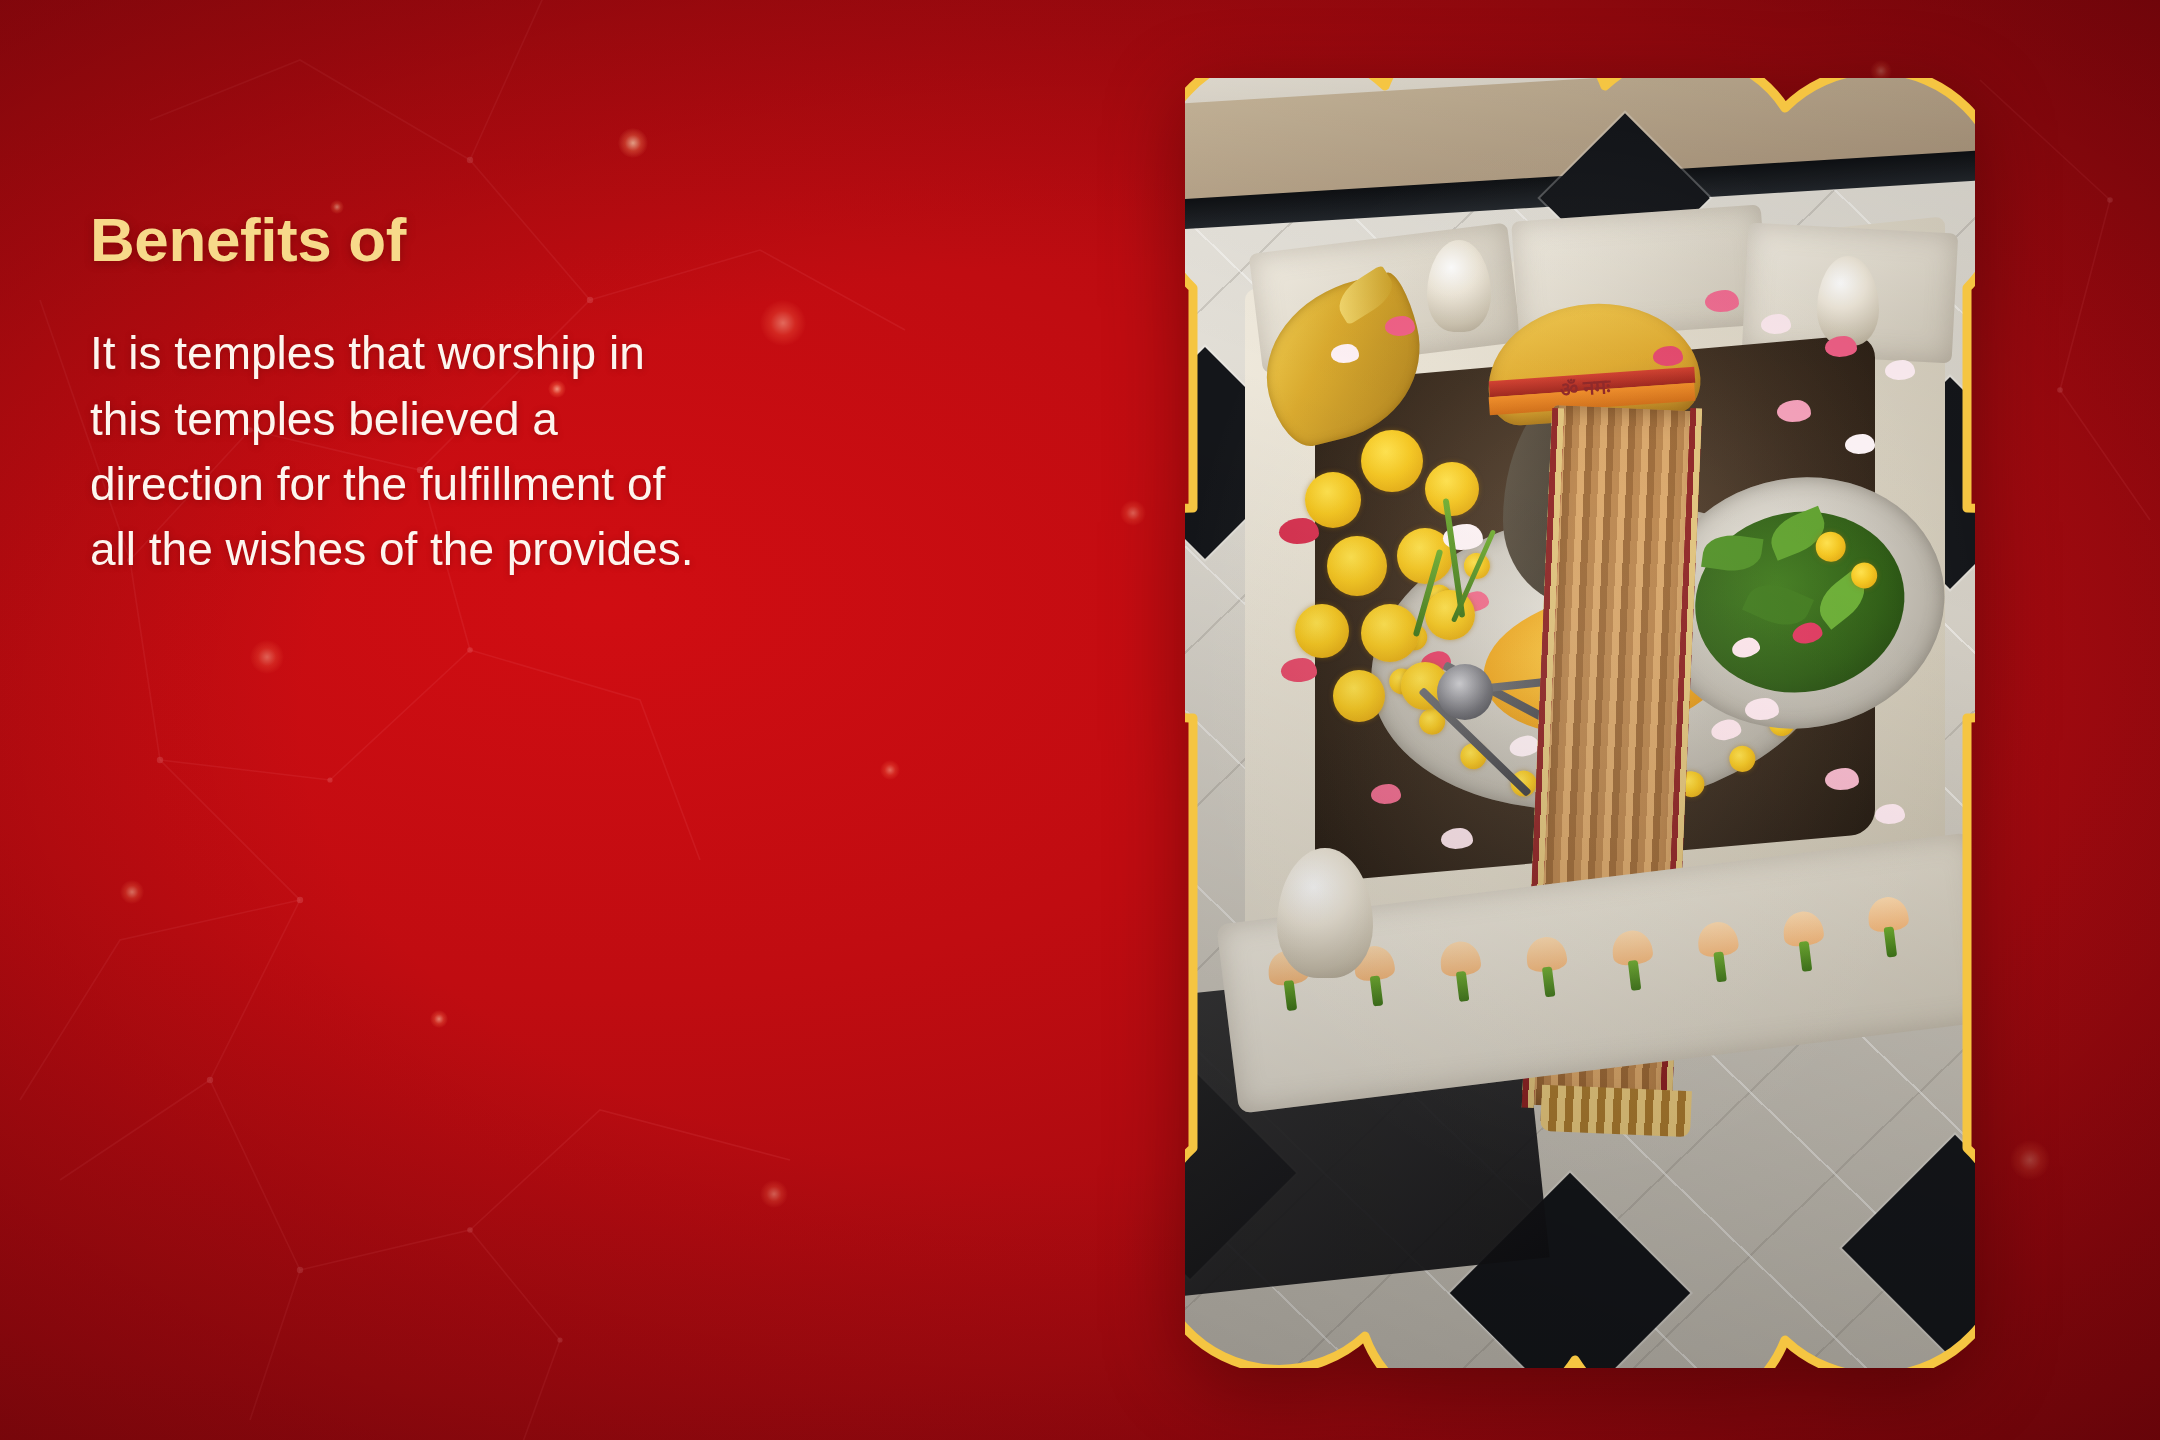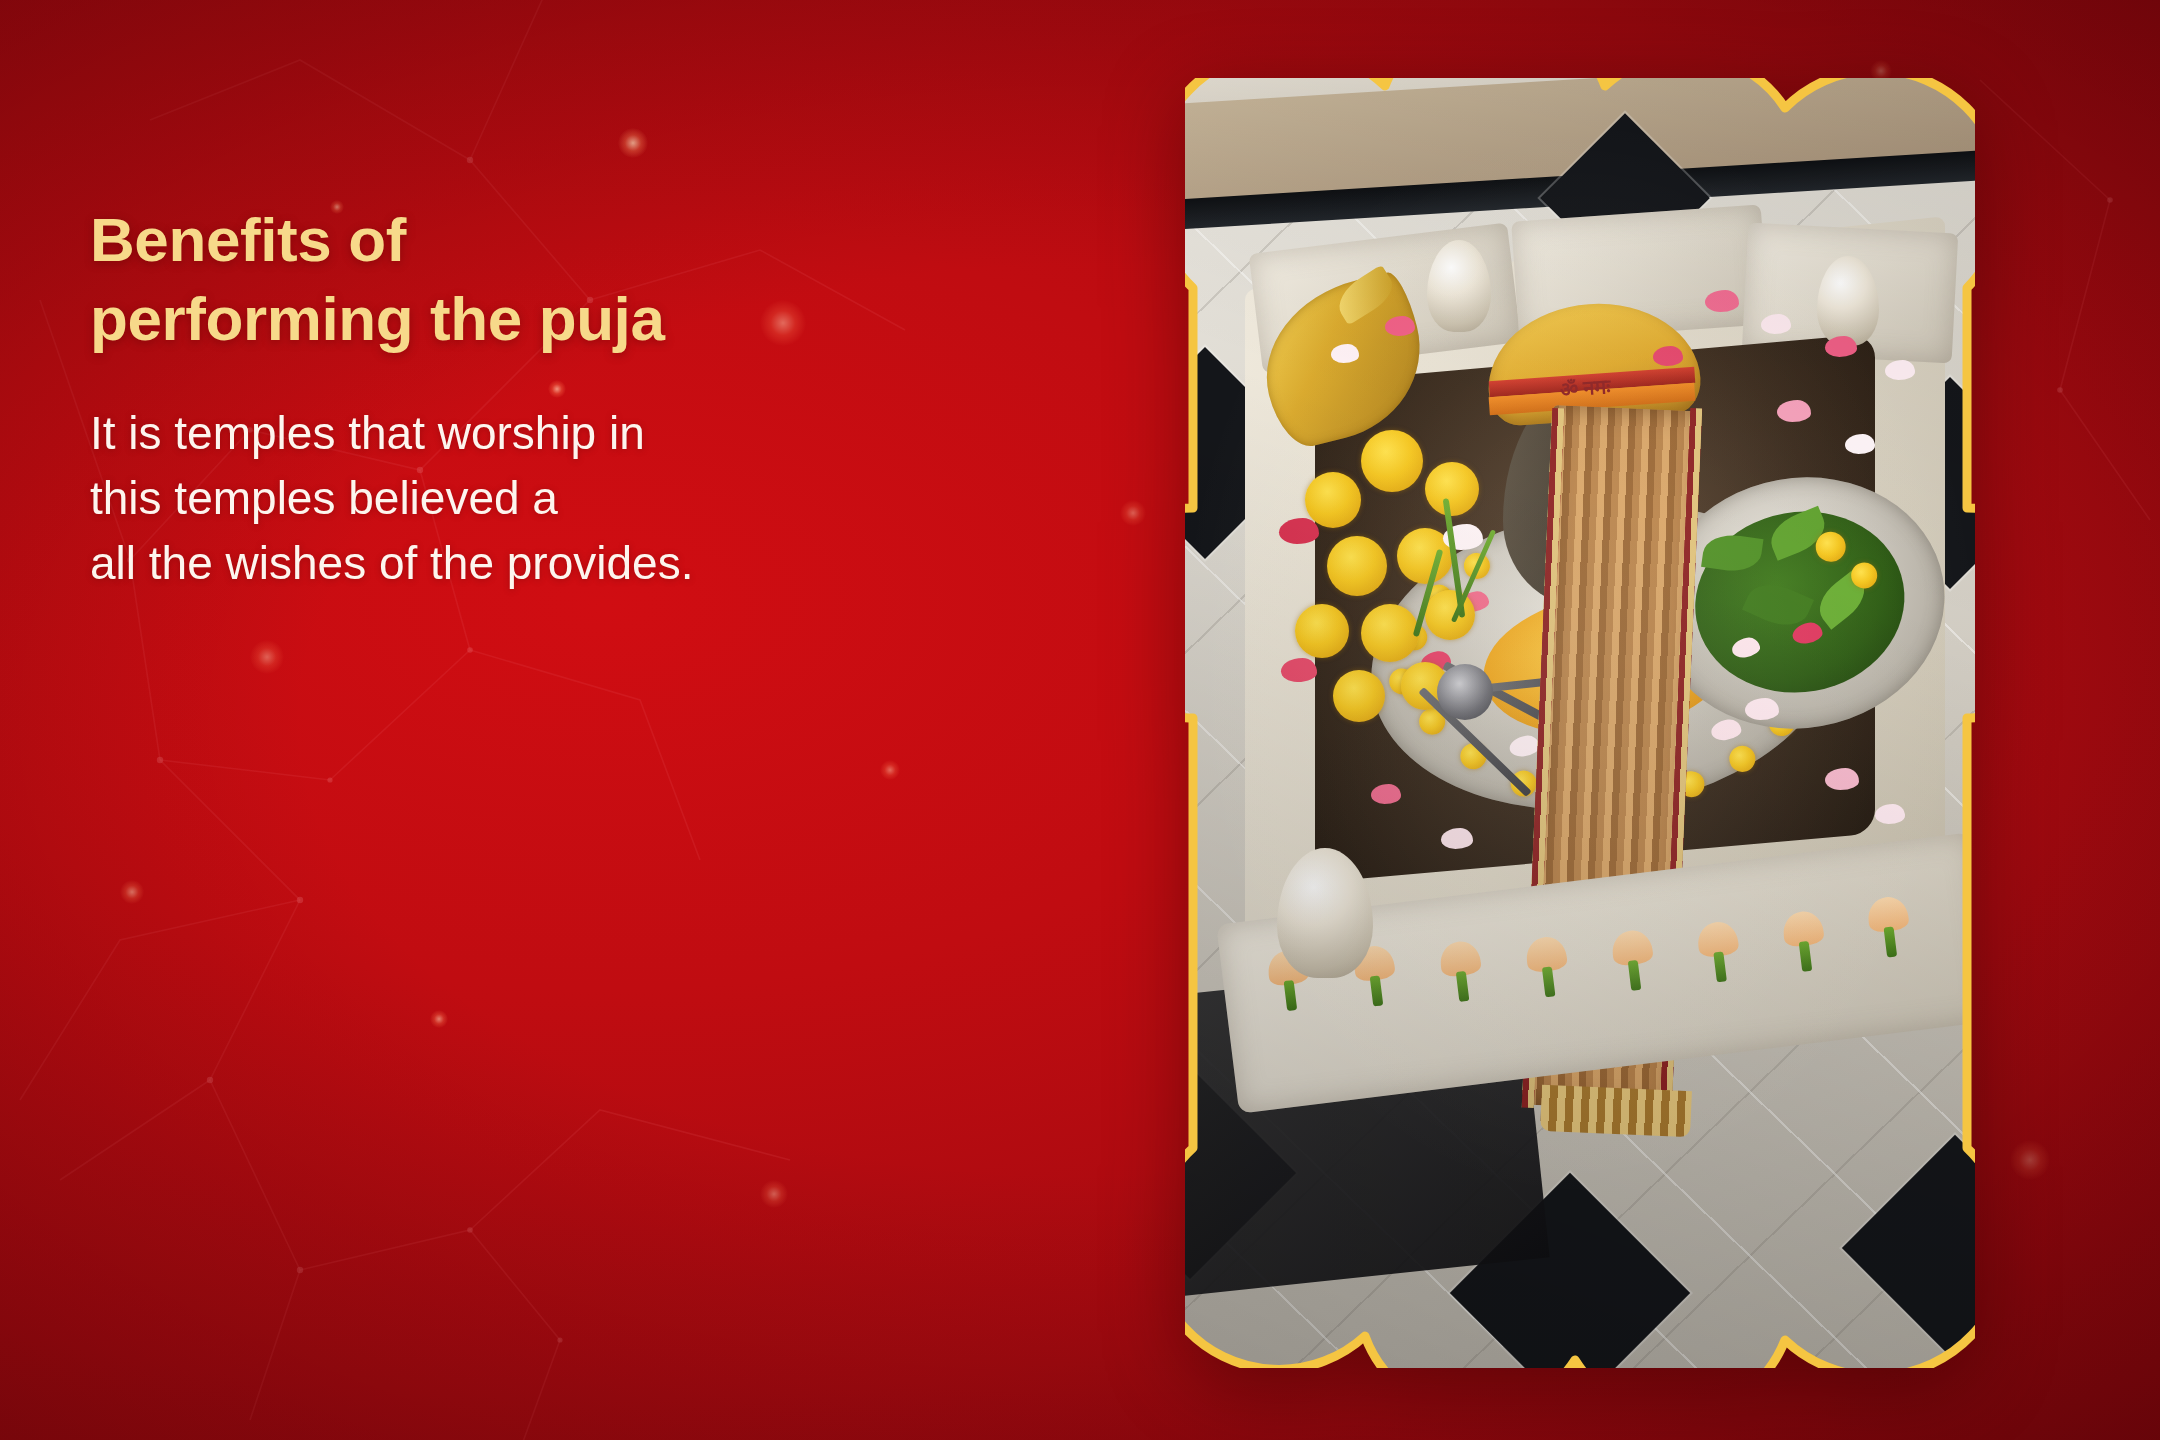--- a/index.html
+++ b/index.html
@@ -235,25 +235,25 @@
     <div class="spark" style="left:2010px;top:1140px;width:40px;height:40px;opacity:.4;"></div>
     <div class="spark" style="left:1870px;top:60px;width:22px;height:22px;opacity:.5;"></div>
     <div class="spark" style="left:330px;top:200px;width:14px;height:14px;opacity:.75;"></div>
     <div class="spark" style="left:880px;top:760px;width:20px;height:20px;opacity:.55;"></div>
   </div>
   <div class="bg-vignette"></div>
 
   <div class="left-col">
     <h1 class="headline">
       <span class="hl-line">Benefits of</span>
-      <span class="hl-line">performing the puja</span>
     </h1>
     <p class="body-copy">
       <span class="bc-line">It is temples that worship in</span>
       <span class="bc-line">this temples believed a</span>
+      <span class="bc-line">direction for the fulfillment of</span>
       <span class="bc-line">all the wishes of the provides.</span>
     </p>
   </div>
 
   <div class="photo-card">
     <svg class="photo-frame" viewBox="0 0 790 1290" preserveAspectRatio="none" aria-hidden="true">
       <defs>
 
         <clipPath id="arch-clip" clipPathUnits="userSpaceOnUse">
           <path d="

